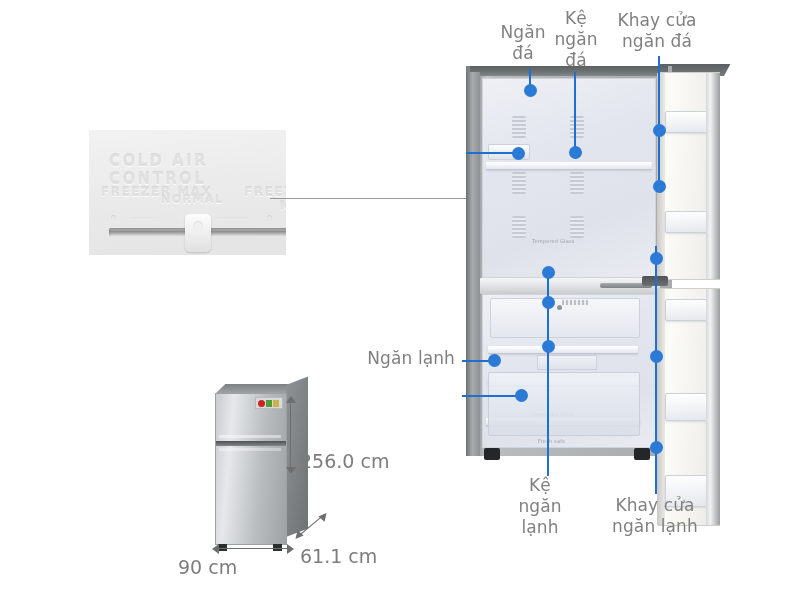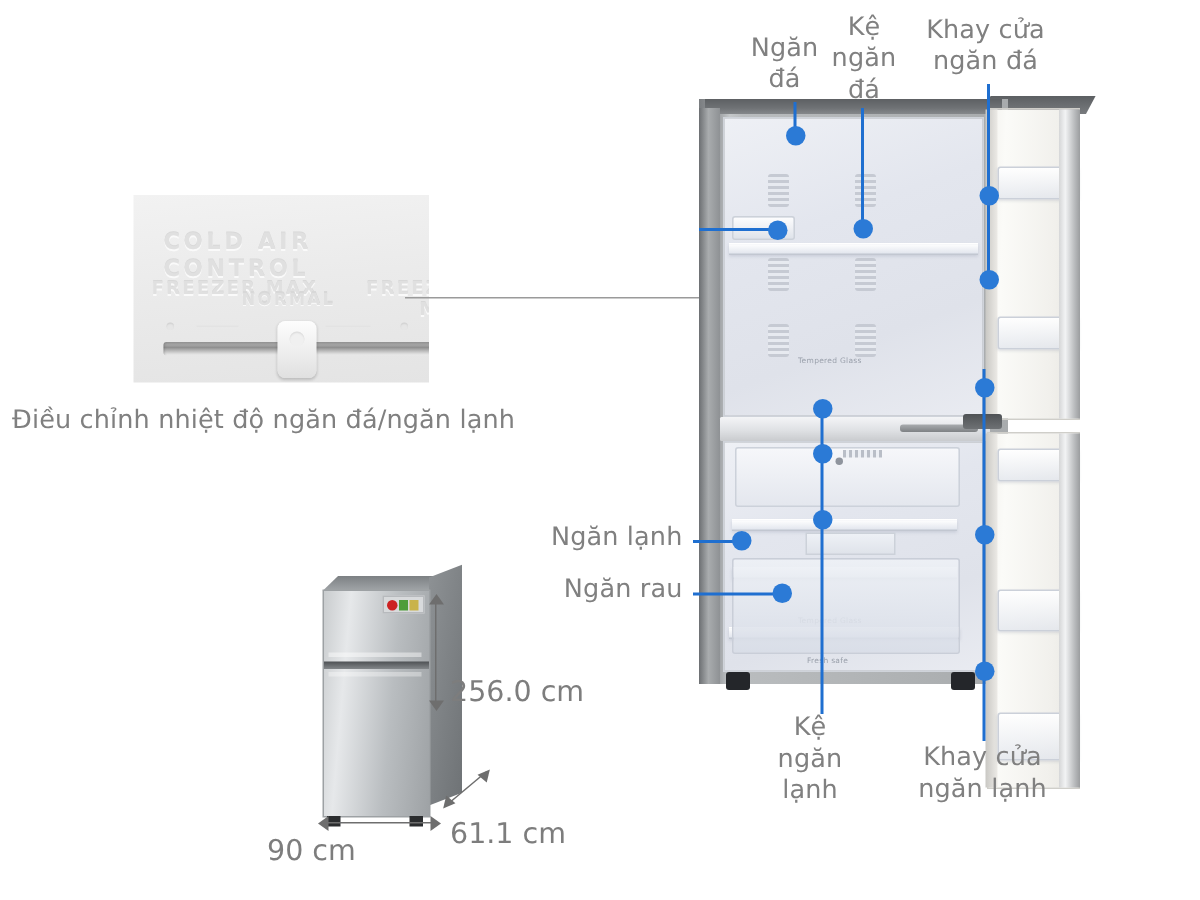--- a/index.html
+++ b/index.html
@@ -257,21 +257,20 @@
     <div class="tick" style="left:22px;top:85px;"></div>
     <div class="tick" style="left:105px;top:85px;"></div>
     <div class="tick" style="left:178px;top:85px;"></div>
     <div class="arw" style="left:42px;top:87px;width:28px;"></div>
     <div class="arw" style="left:128px;top:87px;width:30px;"></div>
     <div class="slot"></div>
     <div class="knob"></div>
   </div>
   <div id="connector"></div>
 
-  <div class="lbl" style="left:8px; top:270px; font-size:17px;">Điều chỉnh nhiệt độ ngăn đá/ngăn lạnh</div>
 
   <div id="thumb">
     <div class="tb-top"></div>
     <div class="tb-side"></div>
     <div class="tb-body"></div>
     <div class="tb-split"></div>
     <div class="tb-hdl1"></div>
     <div class="tb-hdl2"></div>
     <div class="tb-ctl">
       <i class="r"></i>
@@ -363,21 +362,20 @@
   <div class="dot" style="left:653px; top:124px;"></div>
   <div class="dot" style="left:653px; top:180px;"></div>
 
   <div class="hline" style="left:466px; top:152px; width:50px;"></div>
   <div class="dot" style="left:512px; top:147px;"></div>
 
   <div class="lbl rgt" style="left:355px; top:348px; width:100px;">Ngăn lạnh</div>
   <div class="hline" style="left:462px; top:360px; width:32px;"></div>
   <div class="dot" style="left:488px; top:354px;"></div>
 
-  <div class="lbl rgt" style="left:355px; top:383px; width:100px;">Ngăn rau</div>
   <div class="hline" style="left:462px; top:395px; width:58px;"></div>
   <div class="dot" style="left:515px; top:389px;"></div>
 
   <div class="lbl ctr" style="left:512px; top:475px; width:56px;">Kệ
 ngăn
 lạnh</div>
   <div class="vline" style="left:547px; top:270px; height:206px;"></div>
   <div class="dot" style="left:542px; top:266px;"></div>
   <div class="dot" style="left:542px; top:296px;"></div>
   <div class="dot" style="left:542px; top:340px;"></div>

